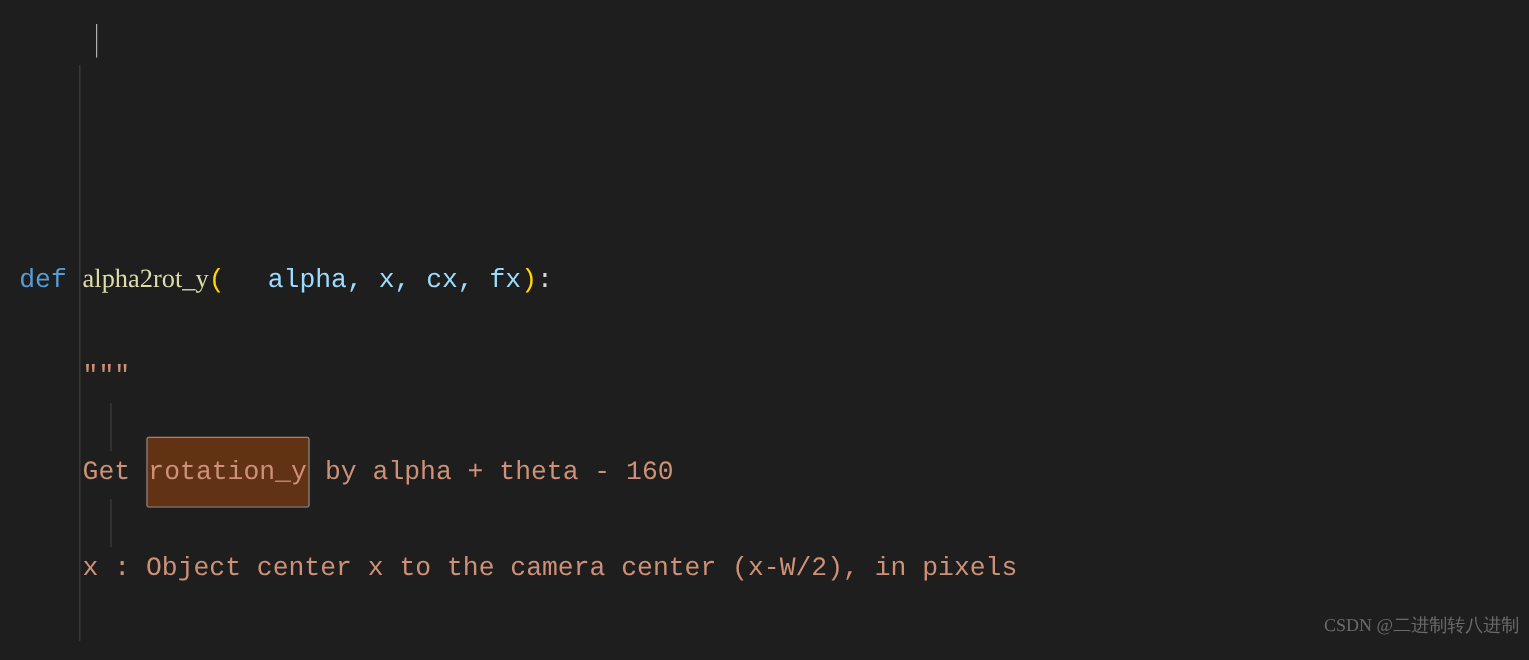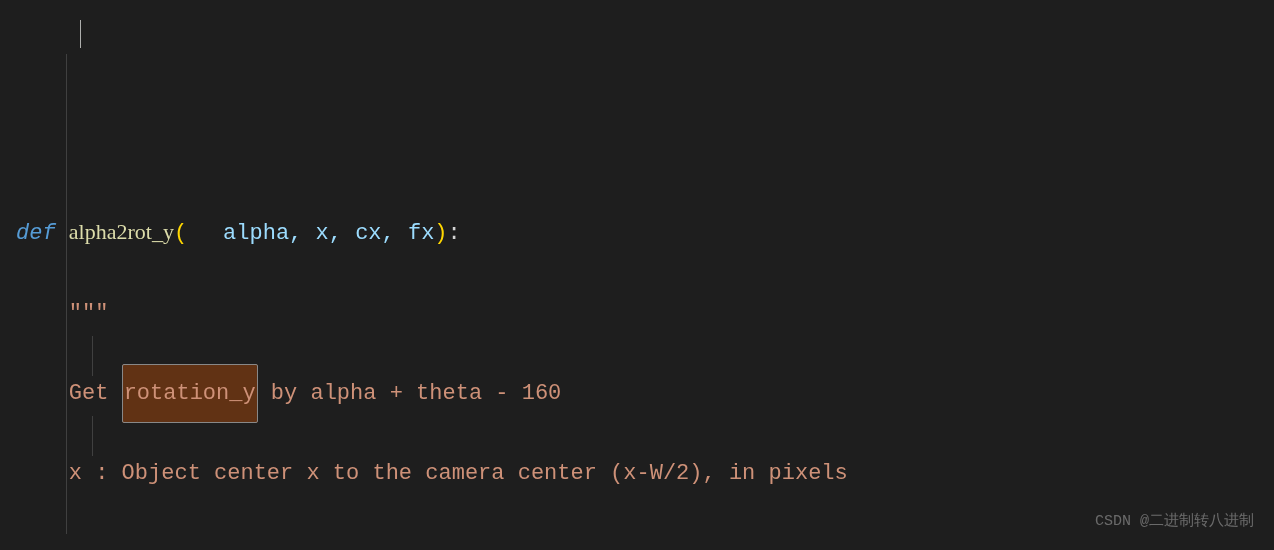--- a/index.html
+++ b/index.html
@@ -12,21 +12,21 @@
     line-height: 40px;
     overflow: hidden;
     position: relative;
   }
   .code-area {
     padding: 12px 0 0 16px;
     white-space: pre;
     position: relative;
   }
   .line { white-space: pre; }
-  .kw-def { color: #569cd6; font-style: italic; }
+  .kw-def { color: #569cd6; }
   .func-name { color: #dcdcaa; font-family: Liberation Serif, serif; }
   .param { color: #9cdcfe; margin-left: 36px; }
   .paren { color: #ffd700; }
   .colon { color: #d4d4d4; }
   .docstr { color: #ce9178; }
   .highlight {
     background: #613214;
     border: 1px solid #888;
     padding: 16px 1px;
     border-radius: 2px;
@@ -59,23 +59,23 @@
   .cursor {
     position: absolute;
     width: 1px;
     height: 28px;
     background: #aeafad;
     left: 80px;
     top: 20px;
   }
   .watermark {
     position: absolute;
-    right: 20px;
+    right: 8px;
     bottom: 8px;
-    font-family: Liberation Mono, monospace;
+    font-family: Liberation Serif, serif;
     font-size: 15px;
     color: rgba(200,200,200,0.45);
   }
 </style>
 </head>
 <body>
 
 <div class="code-area">
 <div class="guide"></div>
 <div class="guide2"></div>

